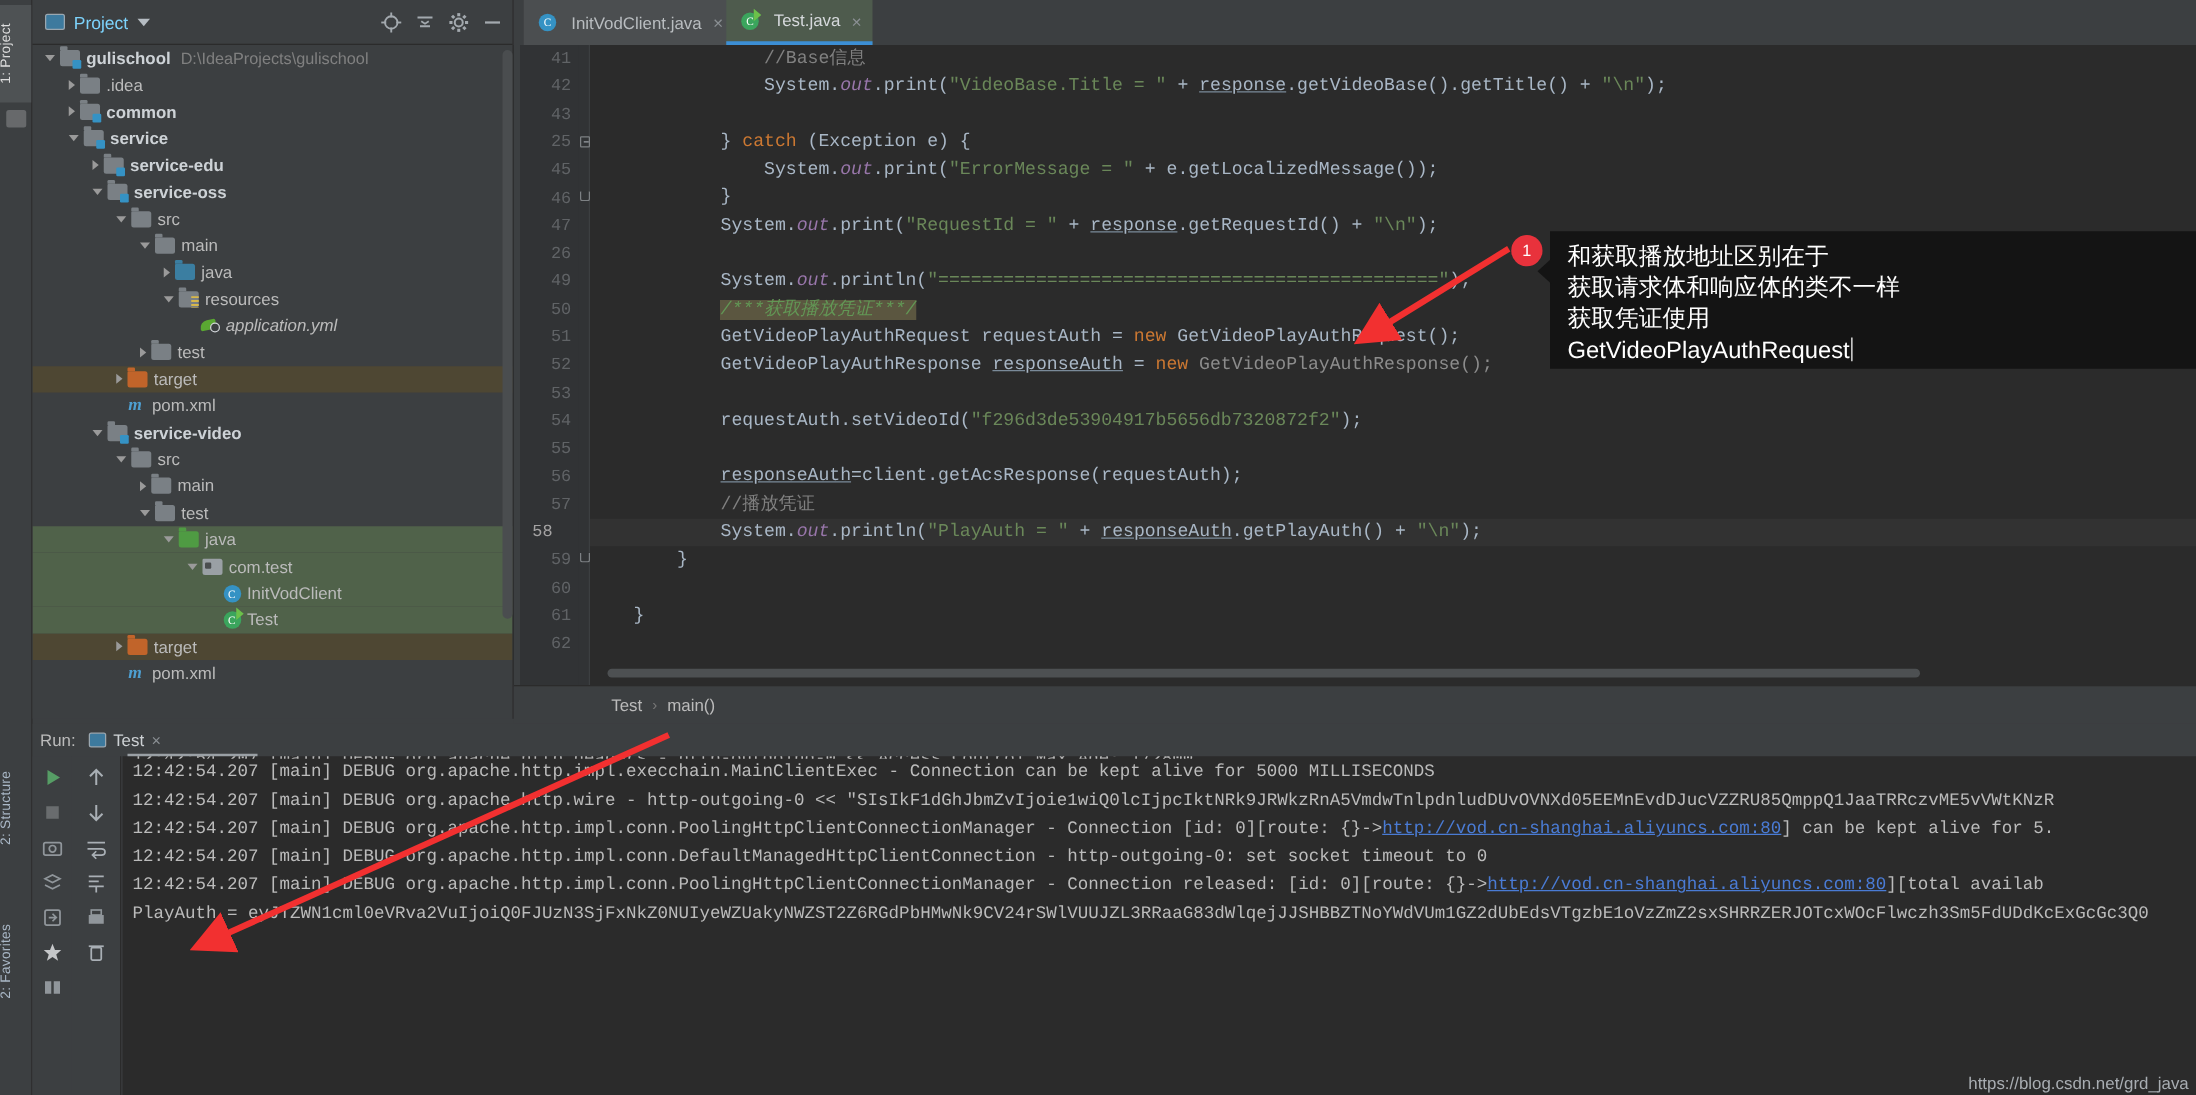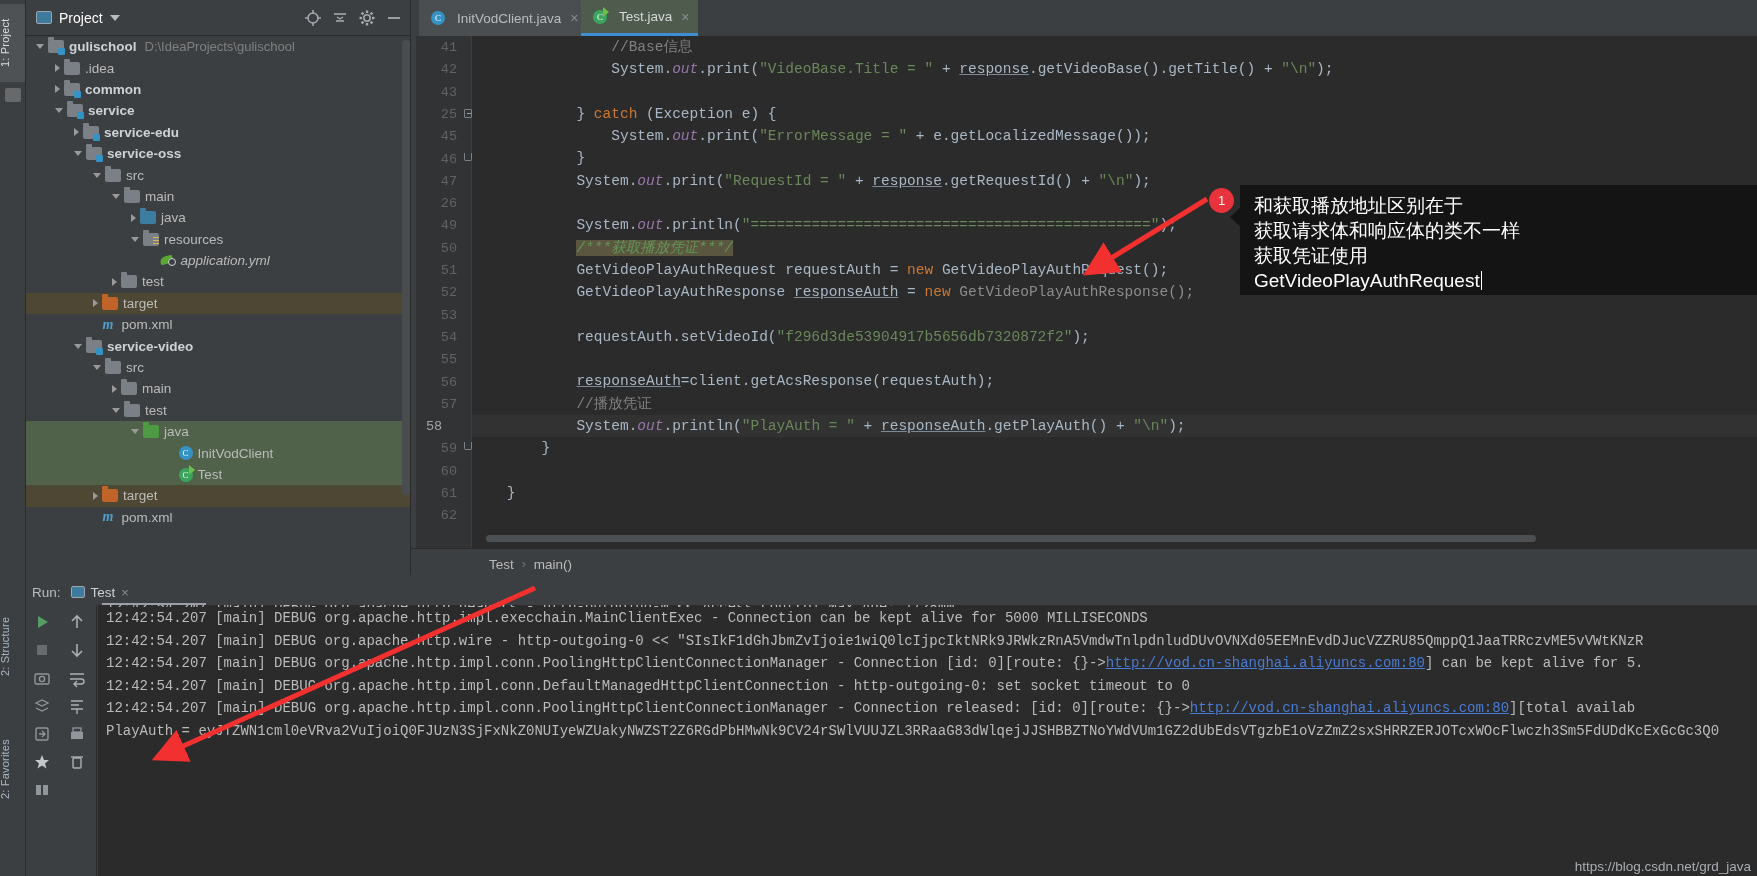--- a/index.html
+++ b/index.html
@@ -34,21 +34,21 @@
 
   
   .project-panel {
     position: absolute; left: 26px; top: 0; width: 385px; height: 575px;
     background: #3c3f41; border-right: 1px solid #2b2b2b;
   }
   .pp-header {
     height: 36px; display: flex; align-items: center;
     padding: 0 6px 0 10px; gap: 7px; border-bottom: 1px solid #2b2b2b;
   }
-  .pp-title { font-size: 14px; color: #ffffff; }
+  .pp-title { font-size: 14px; color: #7dd3fc; }
   .pp-header .spacer { flex: 1; }
   .hicon { width: 20px; height: 20px; position: relative; cursor: pointer; opacity: .85; }
   .sq-blue {
     width:16px;height:13px;border:1.6px solid #9aa7b0;border-radius:2px;
     background:#3d7a9e;
   }
   .caret-dn {
     width:0;height:0;border-left:5px solid transparent;border-right:5px solid transparent;
     border-top:6px solid #b5bcc2;
   }
@@ -386,20 +386,25 @@
         </div>
         <div class="trow" style="padding-left: 86px;">
           <span class="arrow open"></span>
           <span class="ficon folder-grey"></span>
           <span class="tlabel">test</span>
         </div>
         <div class="trow hl-green" style="padding-left: 105px;">
           <span class="arrow open"></span>
           <span class="ficon folder-green"></span>
           <span class="tlabel">java</span>
+        </div>
+        <div class="trow hl-green" style="padding-left: 124px;">
+          <span class="arrow open"></span>
+          <span class="ficon pkg-icon"></span>
+          <span class="tlabel">com.test</span>
         </div>
         <div class="trow hl-green" style="padding-left: 143px;">
           <span class="arrow none"></span>
           <span class="cls-icon">C</span>
           <span class="tlabel">InitVodClient</span>
         </div>
         <div class="trow hl-green" style="padding-left: 143px;">
           <span class="arrow none"></span>
           <span class="cls-icon test">C</span>
           <span class="tlabel">Test</span>

